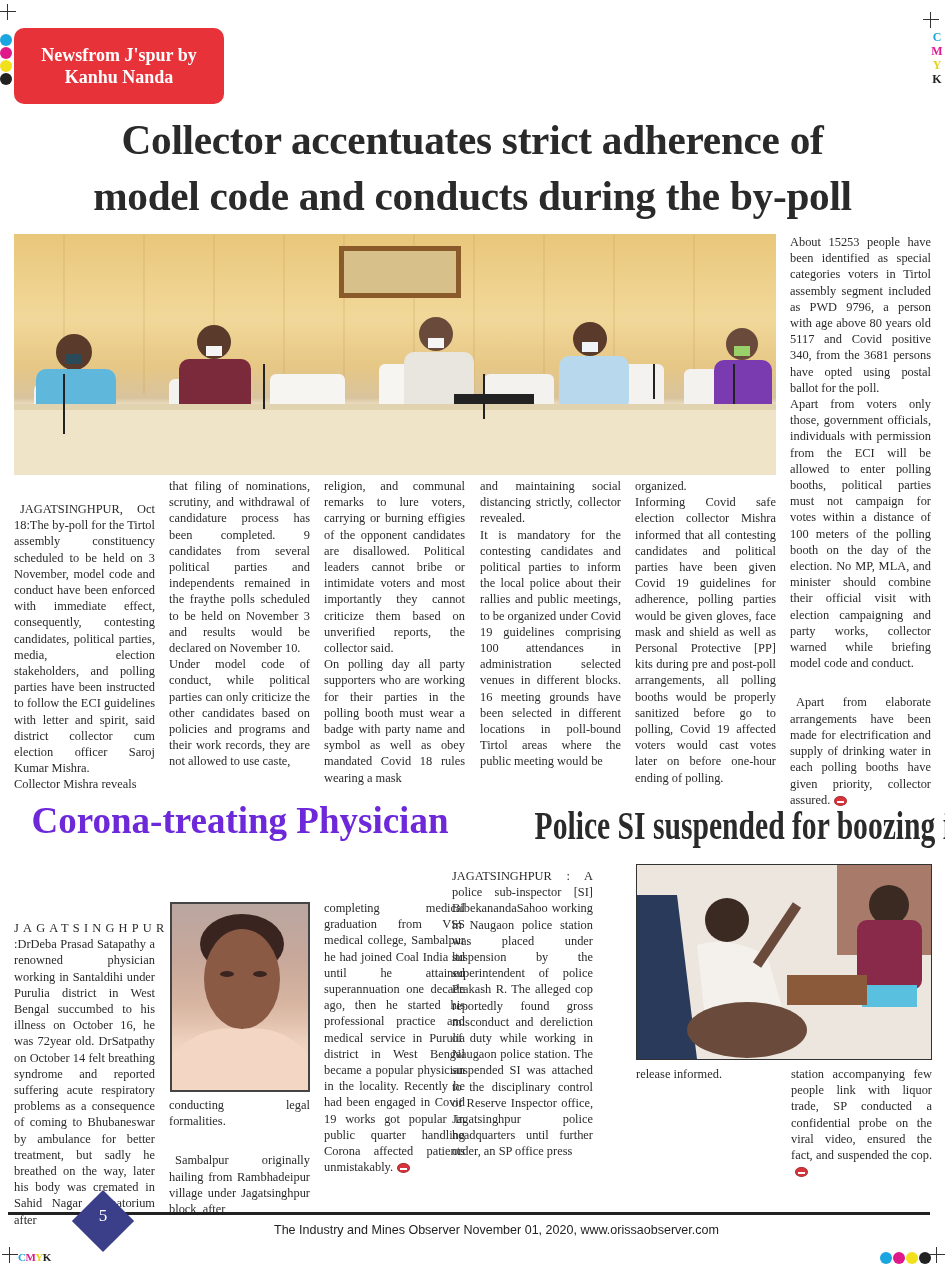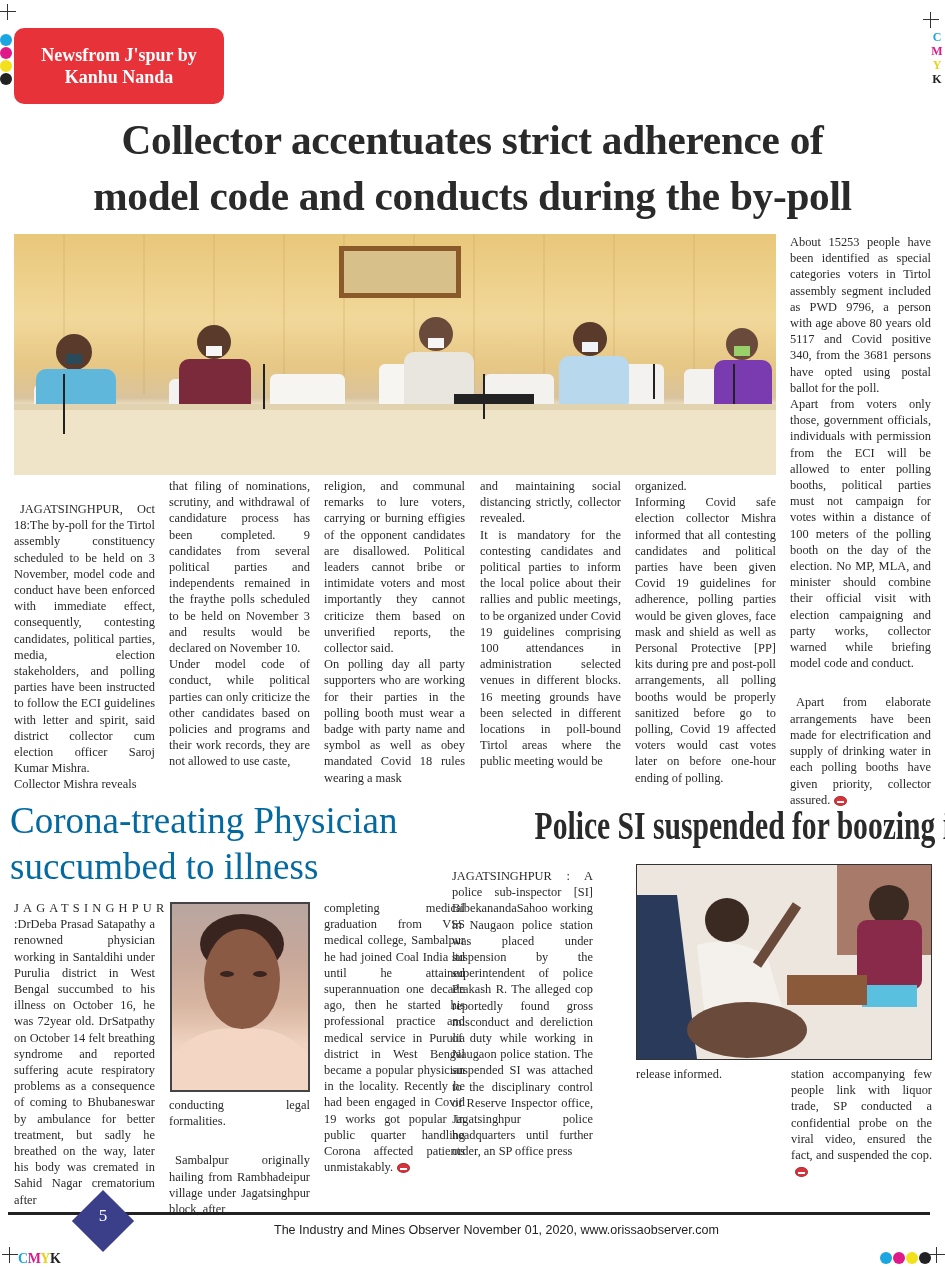--- a/index.html
+++ b/index.html
@@ -16,21 +16,21 @@
   .cmyk-right { position: absolute; right: 2px; top: 30px; width: 12px; font-weight: bold; font-size: 12px; line-height: 14px; text-align: center; }
 
   
   .badge { position: absolute; left: 14px; top: 28px; width: 210px; height: 76px; background: #e8323a; border-radius: 10px;
            color: #fff; font-weight: bold; font-size: 18px; line-height: 22px; text-align: center; display: flex; align-items: center; justify-content: center; padding: 0 10px; }
 
   
   .headline-main { position: absolute; left: 10px; top: 112px; width: 925px; text-align: center;
                    font-family: "Liberation Serif", serif; font-weight: bold; font-size: 43px; line-height: 56px; color: #2a2a2a;
                    letter-spacing: -0.3px; transform: scaleX(0.96); transform-origin: center; }
-  .headline-2 { position: absolute; left: 10px; top: 798px; width: 460px; text-align: left; font-weight: normal; font-size: 37px; line-height: 46px; color: #0369a1; }
+  .headline-2 { position: absolute; left: 10px; top: 798px; width: 460px; text-align: center; font-weight: bold; font-size: 37px; line-height: 46px; color: #6d28d9; }
   .headline-3 { position: absolute; left: 474px; top: 798px; width: 466px; text-align: center; font-weight: bold; font-size: 40px; line-height: 56px; color: #2a2a2a;
                 transform: scaleX(0.74); transform-origin: center; white-space: nowrap; }
 
   
   .col { position: absolute; font-size: 12.4px; line-height: 16.2px; text-align: justify; color: #2a2a2a; }
   .col p { margin: 0; }
   .col p.indent { text-indent: 6px; margin-top: 23px; }
   .end-mark { display: inline-block; width: 13px; height: 10px; border-radius: 50%; background: #d9323a; border: 1px solid #a33; vertical-align: middle; margin-left: 4px; position: relative; }
   .end-mark::after { content: ""; position: absolute; left: 2px; right: 2px; top: 4px; height: 2px; background: #fff; }
 
@@ -42,21 +42,21 @@
                      background: linear-gradient(180deg, #b9a6a0 0%, #c8a89a 30%, #d8b6a2 55%, #efd2c0 75%, #f5dccb 100%); }
   .photo-police { left: 636px; top: 864px; width: 296px; height: 196px; border: 1px solid #333;
                   background: linear-gradient(135deg, #f4f1ee 0%, #e8e0d6 30%, #b9a28a 55%, #7a5a48 75%, #c9b8a8 100%); }
 
   
   .footer-rule { position: absolute; left: 8px; top: 1212px; width: 922px; height: 3px; background: #222; }
   .page-diamond { position: absolute; left: 71px; top: 1189px; width: 64px; height: 64px; }
   .page-diamond .shape { position: absolute; left: 10px; top: 10px; width: 44px; height: 44px; background: #3b3f8a; transform: rotate(45deg); }
   .page-diamond .num { position: absolute; left: 0; top: 0; width: 64px; height: 64px; text-align: center; line-height: 54px; color: #fff; font-size: 17px; }
   .footer-text { position: absolute; left: 274px; top: 1222px; font-family: "Liberation Sans", sans-serif; font-size: 13.2px; color: #222; transform: scaleX(0.95); transform-origin: left; white-space: nowrap; }
-  .cmyk-bottom { position: absolute; left: 18px; top: 1251px; font-size: 14px; font-weight: bold; letter-spacing: -0.5px; }
+  .cmyk-bottom { position: absolute; left: 18px; top: 1251px; font-size: 11px; font-weight: bold; letter-spacing: -0.5px; }
 </style>
 </head>
 <body>
 
 <div class="reg-cross" style="left:0;top:4px;"></div>
 <div class="dot" style="left:0;top:34px;background:#1aa6e0;"></div>
 <div class="dot" style="left:0;top:47px;background:#e0198a;"></div>
 <div class="dot" style="left:0;top:60px;background:#f2e01a;"></div>
 <div class="dot" style="left:0;top:73px;background:#222;"></div>
 
@@ -156,24 +156,23 @@
   <p>Informing Covid safe election collector Mishra informed that all contesting candidates and political parties have been given Covid 19 guidelines for adherence, polling parties would be given gloves, face mask and shield as well as Personal Protective [PP] kits during pre and post-poll arrangements, all polling booths would be properly sanitized before go to polling, Covid 19 affected voters would cast votes later on before one-hour ending of polling.</p>
 </div>
 <div class="col" style="left:790px;top:234px;width:141px;">
   <p>About 15253 people have been identified as special categories voters in Tirtol assembly segment included as PWD 9796, a person with age above 80 years old 5117 and Covid positive 340, from the 3681 persons have opted using postal ballot for the poll.</p>
   <p>Apart from voters only those, government officials, individuals with permission from the ECI will be allowed to enter polling booths, political parties must not campaign for votes within a distance of 100 meters of the polling booth on the day of the election. No MP, MLA, and minister should combine their official visit with election campaigning and party works, collector warned while briefing model code and conduct.</p>
   <p class="indent"><span>Apart from elaborate arrangements have been made for electrification and supply of drinking water in each polling booths have given priority, collector assured.</span><span class="end-mark"></span></p>
 </div>
 
 <div class="headline-2">
   <div>Corona-treating Physician</div>
-  <div>succumbed to illness</div>
-</div>
-
-<div class="col" style="left:14px;top:900px;width:141px;">
+</div>
+
+<div class="col" style="left:14px;top:920px;width:141px;">
   <p style="letter-spacing:4.2px;">JAGATSINGHPUR</p>
   <p>:DrDeba Prasad Satapathy a renowned physician working in Santaldihi under Purulia district in West Bengal succumbed to his illness on October 16, he was 72year old. DrSatpathy on October 14 felt breathing syndrome and reported suffering acute respiratory problems as a consequence of coming to Bhubaneswar by ambulance for better treatment, but sadly he breathed on the way, later his body was cremated in Sahid Nagar crematorium after</p>
 </div>
 
 <div class="photo photo-physician">
   <svg width="136" height="186" viewBox="0 0 136 186">
     <ellipse cx="70" cy="40" rx="42" ry="30" fill="#3a2420"></ellipse>
     <ellipse cx="70" cy="75" rx="38" ry="50" fill="#8a5a44"></ellipse>
     <ellipse cx="55" cy="70" rx="7" ry="3" fill="#3a2420"></ellipse>
     <ellipse cx="88" cy="70" rx="7" ry="3" fill="#3a2420"></ellipse>

